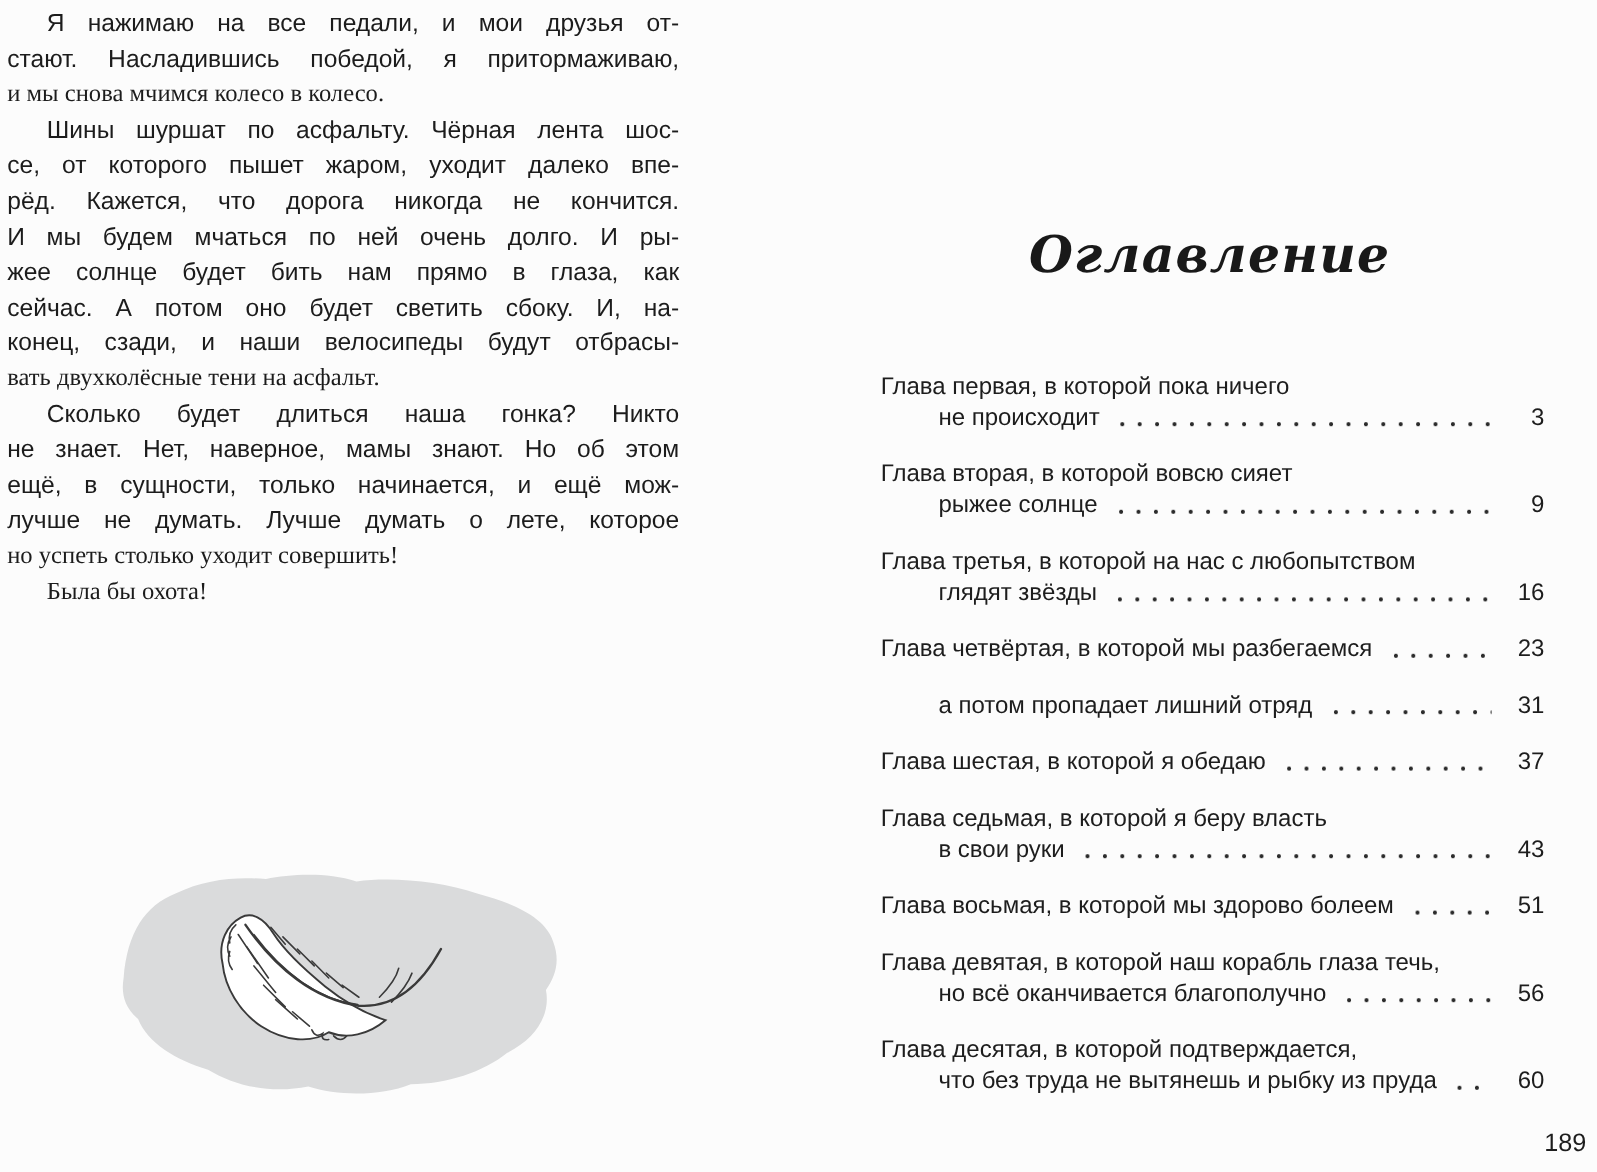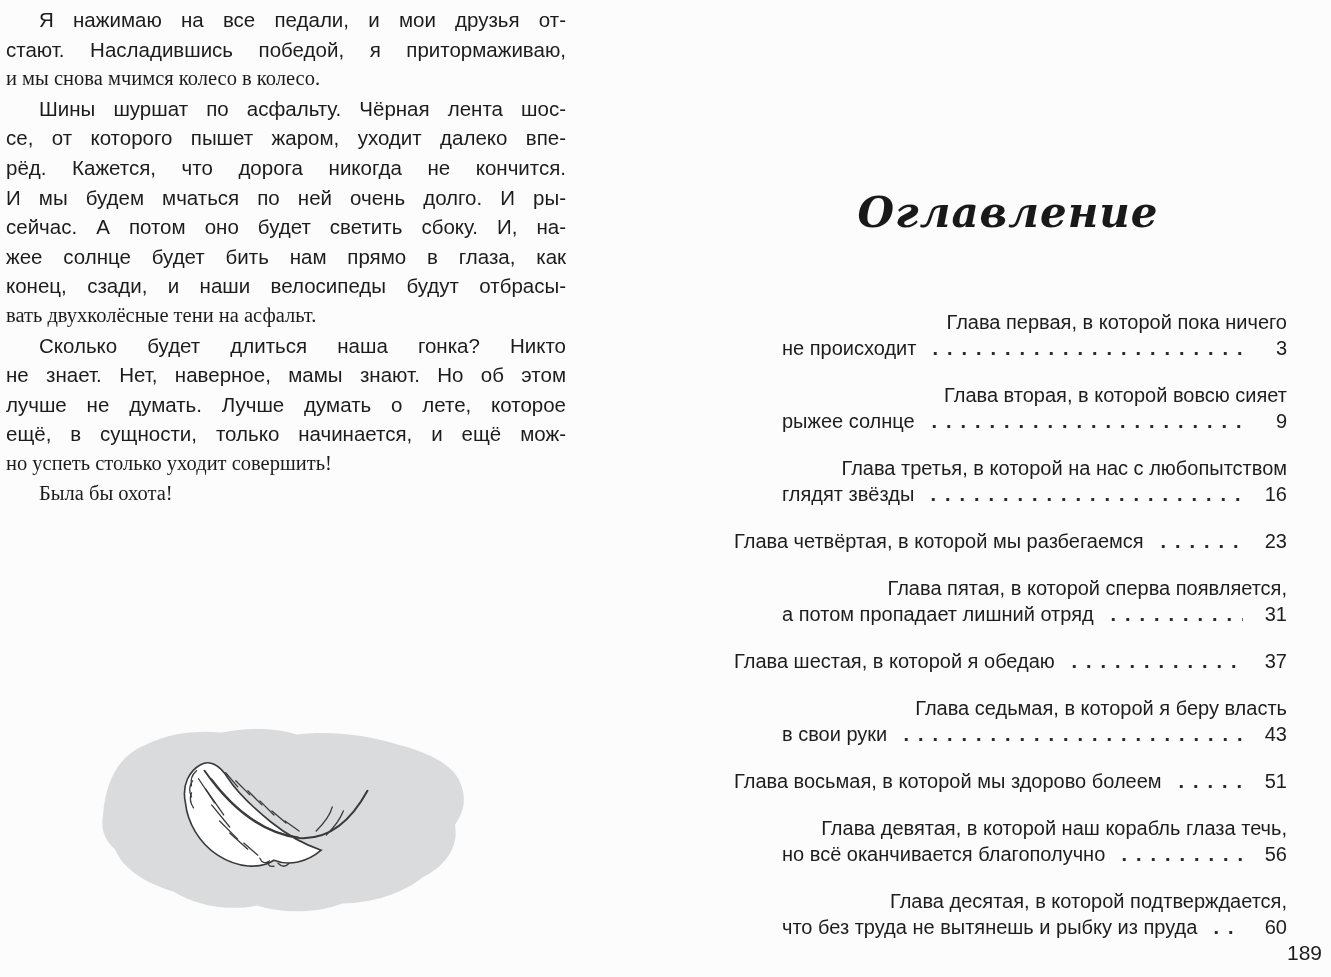--- a/index.html
+++ b/index.html
@@ -30,21 +30,21 @@
     text-align:center;
     font-family:"DejaVu Serif", serif;
     font-style:italic;font-weight:bold;
     font-size:42px;letter-spacing:1px;color:#191919;
   }
   .toc{
     position:absolute;left:734px;top:309px;width:553px;
     font-size:20px;color:#1d1d1d;
   }
   .toc-entry{margin-bottom:21px;}
-  .toc-line{display:flex;line-height:26px;justify-content:flex-end;}
+  .toc-line{display:flex;line-height:26px;}
   .toc-line.indent{padding-left:48px;}
   .toc-text{white-space:nowrap;}
   .leader{
     flex:1;margin-left:12px;margin-right:14px;
     background-image:radial-gradient(circle, #2b2b2b 1.5px, rgba(0,0,0,0) 1.9px);
     background-size:14.5px 5px;
     background-repeat:repeat-x;
     background-position:left bottom 5px;
   }
   .toc-page{min-width:30px;text-align:right;white-space:nowrap;}
@@ -60,28 +60,28 @@
 
   <div>
     <div id="left-text" class="body-text">
         <div class="line first">Я нажимаю на все педали, и мои друзья от-</div>
         <div class="line">стают. Насладившись победой, я притормаживаю,</div>
         <div class="line last">и мы снова мчимся колесо в колесо.</div>
         <div class="line first">Шины шуршат по асфальту. Чёрная лента шос-</div>
         <div class="line">се, от которого пышет жаром, уходит далеко впе-</div>
         <div class="line">рёд. Кажется, что дорога никогда не кончится.</div>
         <div class="line">И мы будем мчаться по ней очень долго. И ры-</div>
+        <div class="line">жее солнце будет бить нам прямо в глаза, как</div>
         <div class="line">сейчас. А потом оно будет светить сбоку. И, на-</div>
-        <div class="line">жее солнце будет бить нам прямо в глаза, как</div>
         <div class="line">конец, сзади, и наши велосипеды будут отбрасы-</div>
         <div class="line last">вать двухколёсные тени на асфальт.</div>
         <div class="line first">Сколько будет длиться наша гонка? Никто</div>
         <div class="line">не знает. Нет, наверное, мамы знают. Но об этом</div>
+        <div class="line">ещё, в сущности, только начинается, и ещё мож-</div>
         <div class="line">лучше не думать. Лучше думать о лете, которое</div>
-        <div class="line">ещё, в сущности, только начинается, и ещё мож-</div>
         <div class="line last">но успеть столько уходит совершить!</div>
         <div class="line first last">Была бы охота!</div>
       </div>
 
     <svg class="illustration" viewBox="0 0 362 190" xmlns="http://www.w3.org/2000/svg">
       <path fill="#dadbdc" d="M 2 88 C 5 50 20 28 45 18 C 70 6 95 4 120 6 C 140 2 170 0 195 8
            C 225 4 265 8 295 18 C 325 26 352 38 358 58 C 364 74 360 86 352 98
            C 356 118 344 138 320 150 C 300 166 270 176 240 176 C 215 186 180 186 155 178
            C 125 184 95 178 72 164 C 45 156 22 142 14 122 C 2 112 0 100 2 88 Z"></path>
       <g stroke="#3a3a3a" fill="none" stroke-width="1.3" stroke-linecap="round">
@@ -147,23 +147,20 @@
           </div>
         </div>
         <div class="toc-entry">
           <div class="toc-line">
             <span class="toc-text">Глава четвёртая, в которой мы разбегаемся</span>
             <div class="leader"></div>
             <div class="toc-page">23</div>
           </div>
         </div>
         <div class="toc-entry">
-          <div class="toc-line">
-            <span class="toc-text">Глава пятая, в которой сперва появляется,</span>
-          </div>
           <div class="toc-line indent">
             <span class="toc-text">а потом пропадает лишний отряд</span>
             <div class="leader"></div>
             <div class="toc-page">31</div>
           </div>
         </div>
         <div class="toc-entry">
           <div class="toc-line">
             <span class="toc-text">Глава шестая, в которой я обедаю</span>
             <div class="leader"></div>

